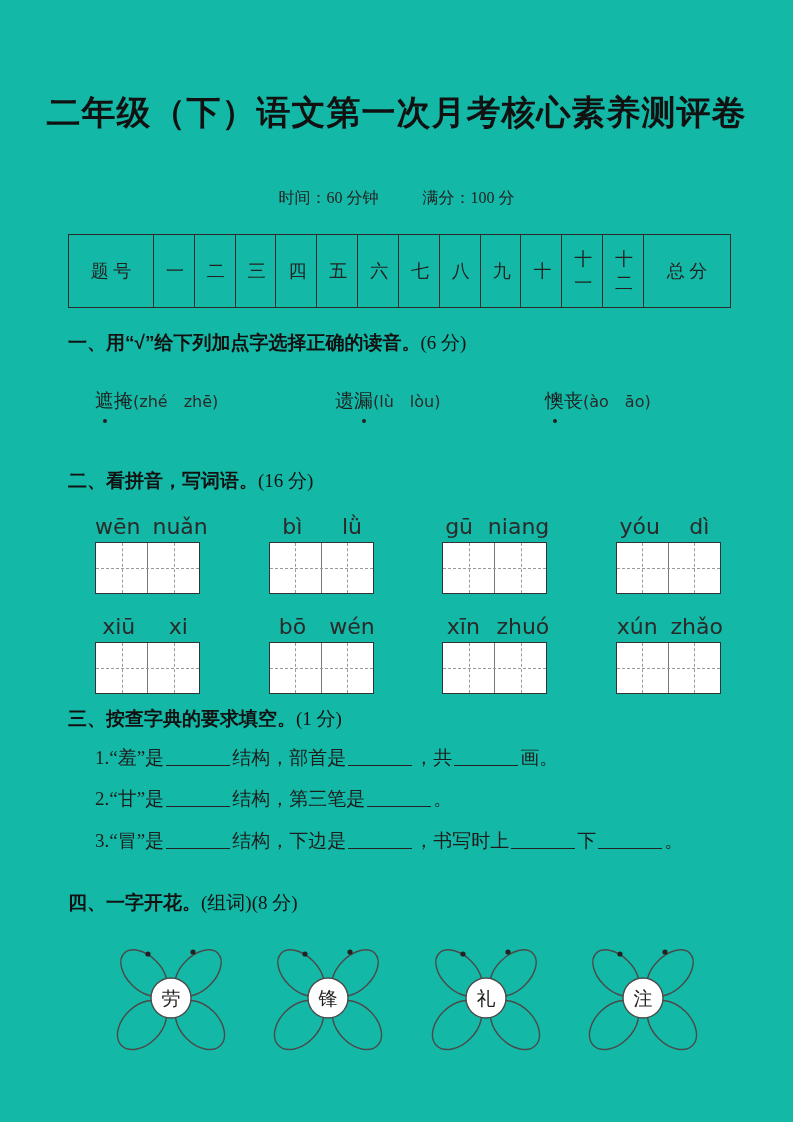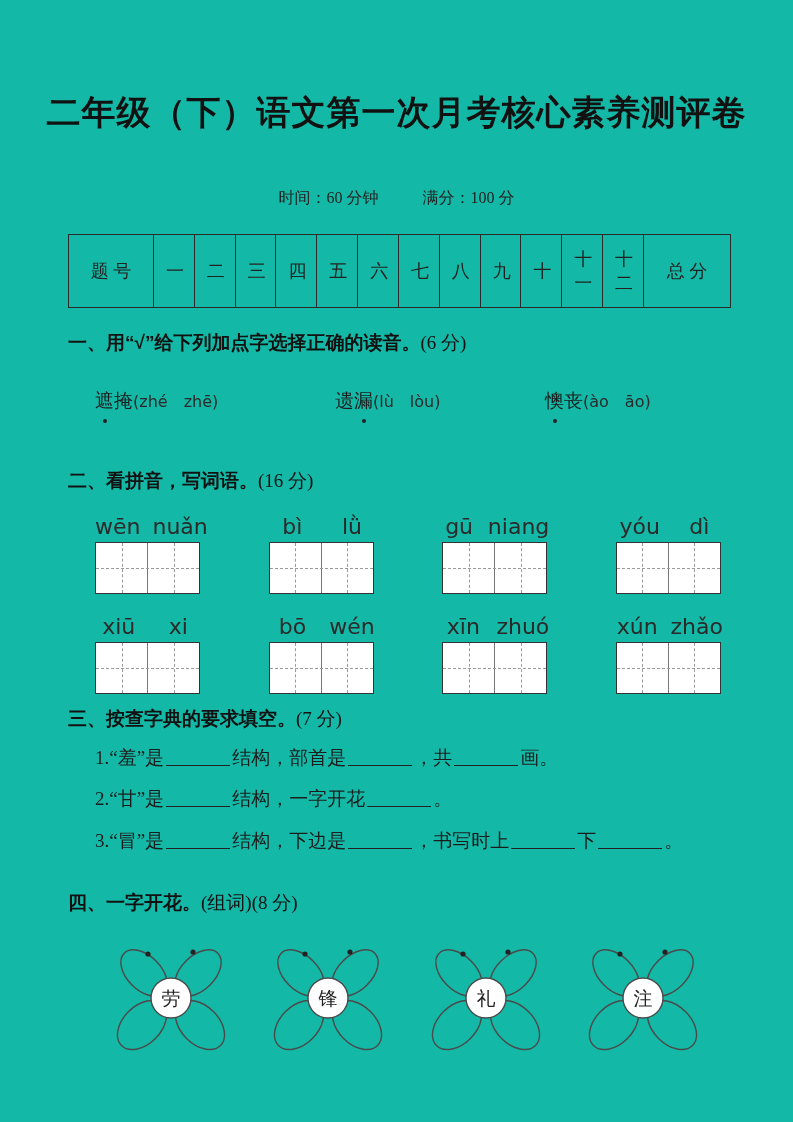--- a/index.html
+++ b/index.html
@@ -215,27 +215,27 @@
         <div class="tian-grid">
             <div class="cell"></div>
             <div class="cell"></div>
           </div>
       </div>
     </div>
   </div>
 
   <div class="section" style="top:706px">
     <div class="sec-heading">
-      <span>三、按查字典的要求填空。</span><span class="score-note">(7 分)</span>
+      <span>三、按查字典的要求填空。</span><span class="score-note">(1 分)</span>
     </div>
     <div class="s3-item">
       <span>1.“羞”是</span><span class="blank"></span><span>结构，部首是</span><span class="blank"></span><span>，共</span><span class="blank"></span><span>画。</span>
     </div>
     <div class="s3-item">
-      <span>2.“甘”是</span><span class="blank"></span><span>结构，一字开花</span><span class="blank"></span><span>。</span>
+      <span>2.“甘”是</span><span class="blank"></span><span>结构，第三笔是</span><span class="blank"></span><span>。</span>
     </div>
     <div class="s3-item">
       <span>3.“冒”是</span><span class="blank"></span><span>结构，下边是</span><span class="blank"></span><span>，书写时上</span><span class="blank"></span><span>下</span><span class="blank"></span><span>。</span>
     </div>
   </div>
 
   <div class="section" style="top:890px">
     <div class="sec-heading">
       <span>四、一字开花。</span><span class="score-note">(组词)</span><span class="score-note">(8 分)</span>
     </div>

